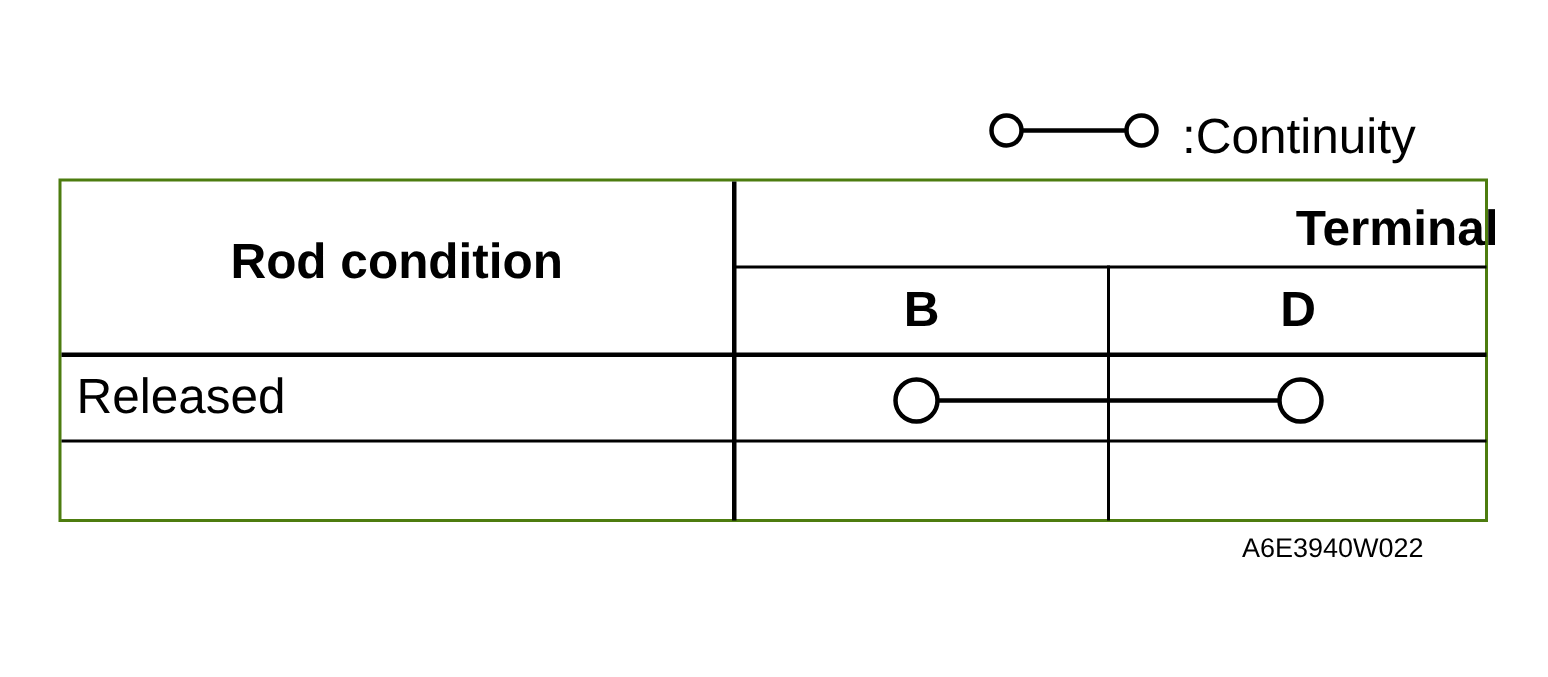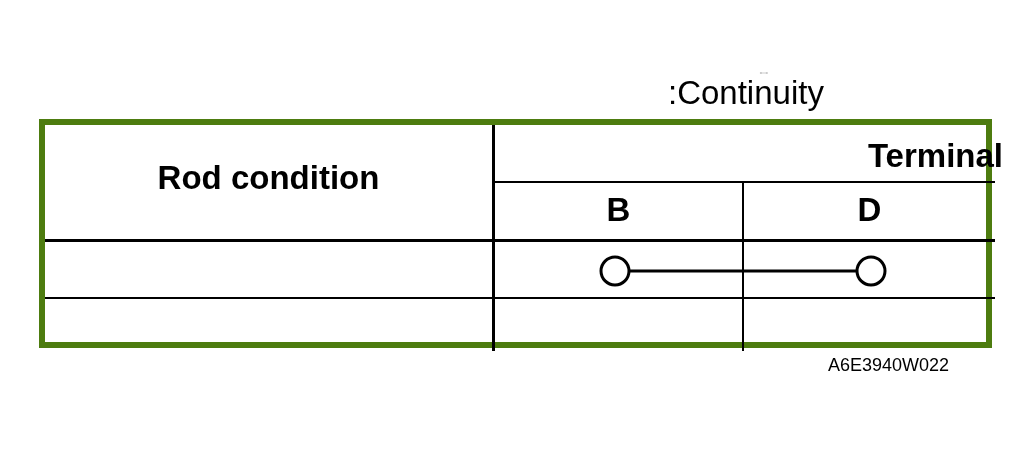--- a/index.html
+++ b/index.html
@@ -1,22 +1,22 @@
 <!DOCTYPE html>
 <html><head>
 <meta charset="utf-8">
 <style>
   html, body { margin:0; padding:0; background:#ffffff; }
   body { width:1032px; height:451px; position:relative; overflow:hidden;
          font-family:"Liberation Sans", "DejaVu Sans", sans-serif; color:#000; }
-  .legend { position:absolute; left:658px; top:72px; height:40px; display:flex; align-items:flex-end;flex-direction:column; }
+  .legend { position:absolute; left:658px; top:72px; height:40px; display:flex; align-items:flex-start; }
   .legend svg { display:block; }
   .legend-text { font-size:33px; margin-left:10px; letter-spacing:0px; }
   .tbl { position:absolute; left:39px; top:119px; width:953px; height:229px;
-         border:6px solid #4d7c0f; box-sizing:border-box; }
+         border:2px solid #4d7c0f; box-sizing:border-box; }
   .line { position:absolute; background:#000; }
   .cell-text { position:absolute; white-space:nowrap; }
   .bold { font-weight:bold; }
   .code { position:absolute; left:828px; top:355px; font-size:18px; letter-spacing:0px; }
 </style>
 </head>
 <body>
 
 <div class="legend">
   <svg width="120" height="30" viewBox="0 0 120 30">
@@ -37,20 +37,21 @@
 
   <div class="line" style="left:0; top:114px; width:950px; height:3px;"></div>
 
   <div class="line" style="left:0; top:172px; width:950px; height:2px;"></div>
 
   <span class="cell-text bold" style="left:0; width:447px; text-align:center; top:34px; font-size:33px;">Rod condition</span>
   <span class="cell-text bold" style="left:450px; width:508px; text-align:right; top:12px; font-size:33px;">Terminal</span>
   <span class="cell-text bold" style="left:450px; width:247px; text-align:center; top:66px; font-size:33px;">B</span>
   <span class="cell-text bold" style="left:699px; width:251px; text-align:center; top:66px; font-size:33px;">D</span>
 
+  <span class="cell-text" style="left:10px; top:124px; font-size:33px;">Released</span>
 
   <svg style="position:absolute; left:550px; top:128px;" width="300" height="36" viewBox="0 0 300 36">
     <circle cx="20" cy="18" r="14" fill="#fff" stroke="#000" stroke-width="3"></circle>
     <line x1="34" y1="18" x2="262" y2="18" stroke="#000" stroke-width="3"></line>
     <circle cx="276" cy="18" r="14" fill="#fff" stroke="#000" stroke-width="3"></circle>
   </svg>
 </div>
 
 <span class="code">A6E3940W022</span>
 

